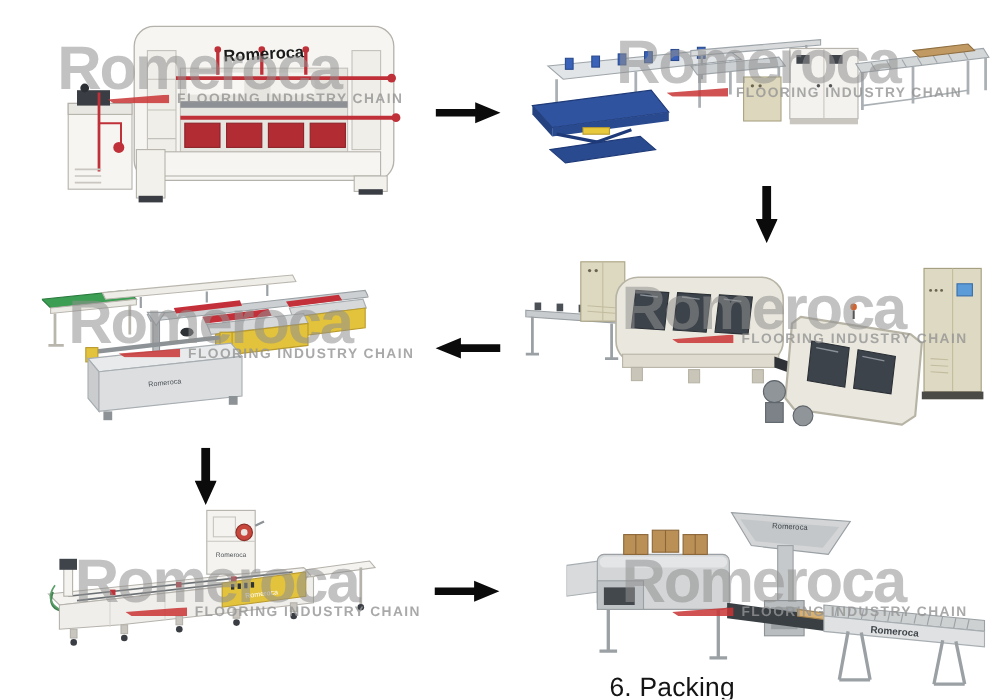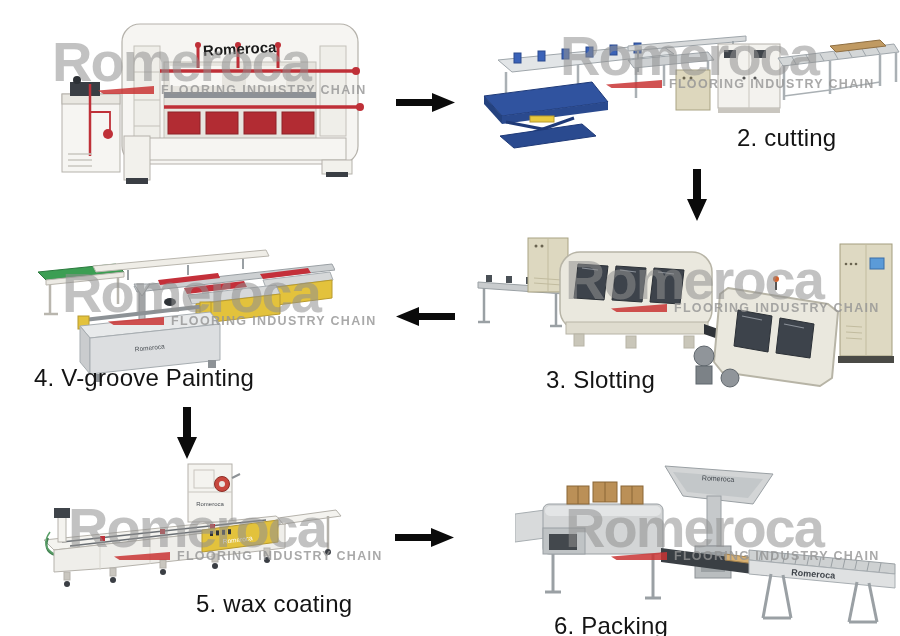--- a/index.html
+++ b/index.html
@@ -163,21 +163,20 @@
       <line x1="352" y1="70" x2="402" y2="62" stroke="#aab0b4" stroke-width="1.5"></line>
     </g>
   </svg>
   <div class="watermark" style="left:560px;top:28px;">
     <div class="wm-brand">Romeroca</div>
     <div class="wm-line">
       <span class="wm-swoosh"></span>
       <span class="wm-tagline">FLOORING INDUSTRY CHAIN</span>
     </div>
   </div>
-  <div class="step-label" style="left:737px;top:124px;">2. cutting</div>
 
   <svg class="arrow" style="left:687px;top:169px;" width="20" height="52" viewBox="0 0 20 52">
     <path d="M6 0 H14 V30 H20 L10 52 L0 30 H6 Z" fill="#0b0b0b"></path>
   </svg>
 
   <svg class="machine" style="left:476px;top:226px;" width="424" height="168" viewBox="0 0 424 168">
 
     <g>
       <polygon points="2,56 88,62 88,68 2,62" fill="#c9ccce" stroke="#9aa0a4"></polygon>
       <rect x="10" y="49" width="6" height="7" fill="#4a5056"></rect>
@@ -241,21 +240,20 @@
       <rect x="362" y="130" width="56" height="7" fill="#4a4a46"></rect>
     </g>
   </svg>
   <div class="watermark" style="left:565px;top:252px;">
     <div class="wm-brand">Romeroca</div>
     <div class="wm-line">
       <span class="wm-swoosh"></span>
       <span class="wm-tagline">FLOORING INDUSTRY CHAIN</span>
     </div>
   </div>
-  <div class="step-label" style="left:546px;top:366px;">3. Slotting</div>
 
   <svg class="arrow" style="left:395px;top:306px;" width="60" height="21" viewBox="0 0 60 21">
     <path d="M60 7 H24 V1 L1 10.5 L24 20 V14 H60 Z" fill="#0b0b0b"></path>
   </svg>
 
   <svg class="machine" style="left:38px;top:238px;" width="297" height="148" viewBox="0 0 297 148">
 
     <g>
       <polygon points="0,34 78,26 86,34 8,42" fill="#3c9e53" stroke="#2b7a3e"></polygon>
       <polygon points="8,42 86,34 86,39 8,47" fill="#eceae4" stroke="#b9b6ae"></polygon>
@@ -303,21 +301,20 @@
       <rect x="170" y="122" width="8" height="8" fill="#8d9296"></rect>
     </g>
   </svg>
   <div class="watermark" style="left:62px;top:265px;">
     <div class="wm-brand">Romeroca</div>
     <div class="wm-line">
       <span class="wm-swoosh"></span>
       <span class="wm-tagline">FLOORING INDUSTRY CHAIN</span>
     </div>
   </div>
-  <div class="step-label" style="left:34px;top:364px;">4. V-groove Painting</div>
 
   <svg class="arrow" style="left:177px;top:407px;" width="20" height="52" viewBox="0 0 20 52">
     <path d="M6 0 H14 V30 H20 L10 52 L0 30 H6 Z" fill="#0b0b0b"></path>
   </svg>
 
   <svg class="machine" style="left:40px;top:458px;" width="302" height="134" viewBox="0 0 302 134">
 
     <g>
       <rect x="148" y="6" width="44" height="58" fill="#f4f3ef" stroke="#b5b2ab"></rect>
       <line x1="148" y1="34" x2="192" y2="34" stroke="#c9c6bf"></line>
@@ -369,21 +366,20 @@
       <circle cx="288" cy="94" r="3" fill="#3a3e44"></circle>
     </g>
   </svg>
   <div class="watermark" style="left:68px;top:500px;">
     <div class="wm-brand">Romeroca</div>
     <div class="wm-line">
       <span class="wm-swoosh"></span>
       <span class="wm-tagline">FLOORING INDUSTRY CHAIN</span>
     </div>
   </div>
-  <div class="step-label" style="left:196px;top:590px;">5. wax coating</div>
 
   <svg class="arrow" style="left:395px;top:527px;" width="60" height="21" viewBox="0 0 60 21">
     <path d="M0 7 H36 V1 L59 10.5 L36 20 V14 H0 Z" fill="#0b0b0b"></path>
   </svg>
 
   <svg class="machine" style="left:515px;top:450px;" width="385" height="175" viewBox="0 0 385 175">
 
     <polygon points="0,64 30,60 30,88 0,92" fill="#d8dadb" stroke="#a7adb1"></polygon>
 
     <g>

